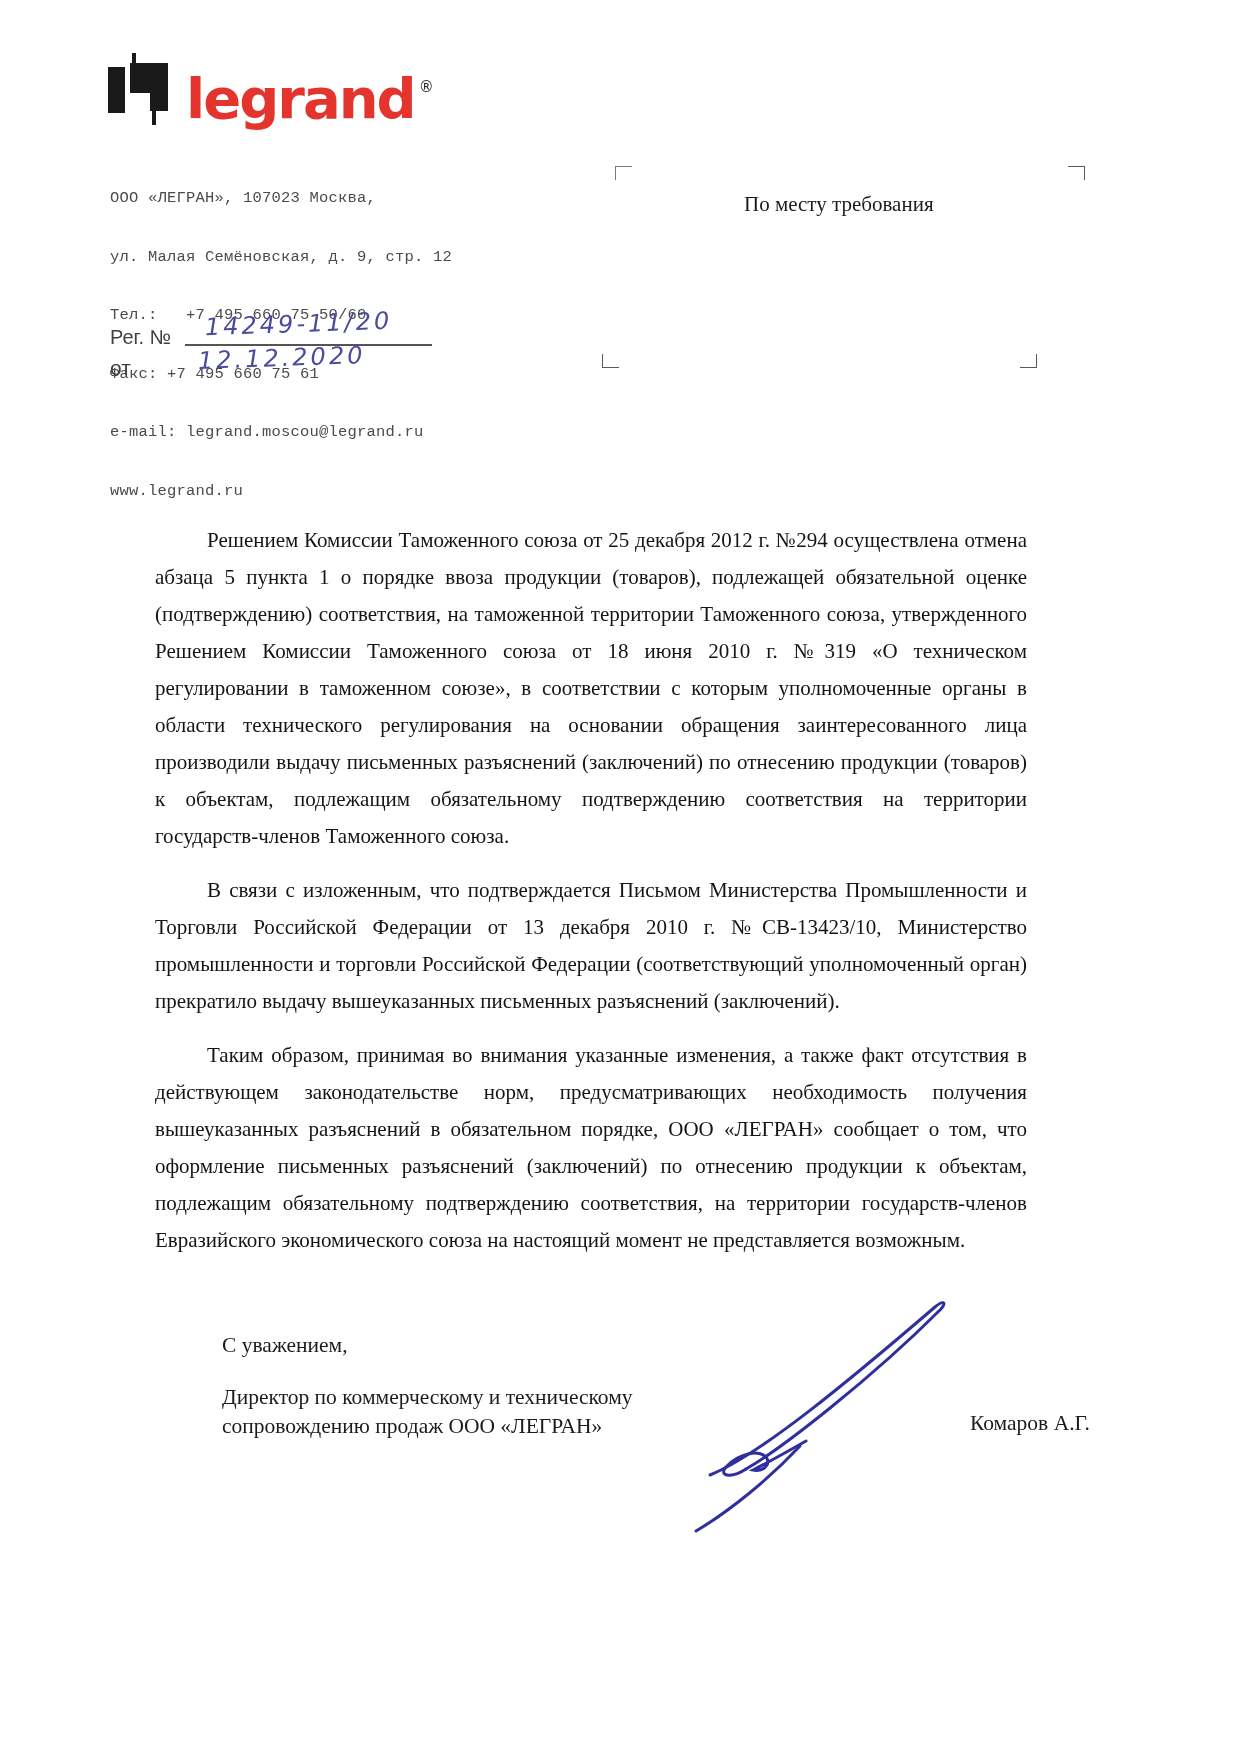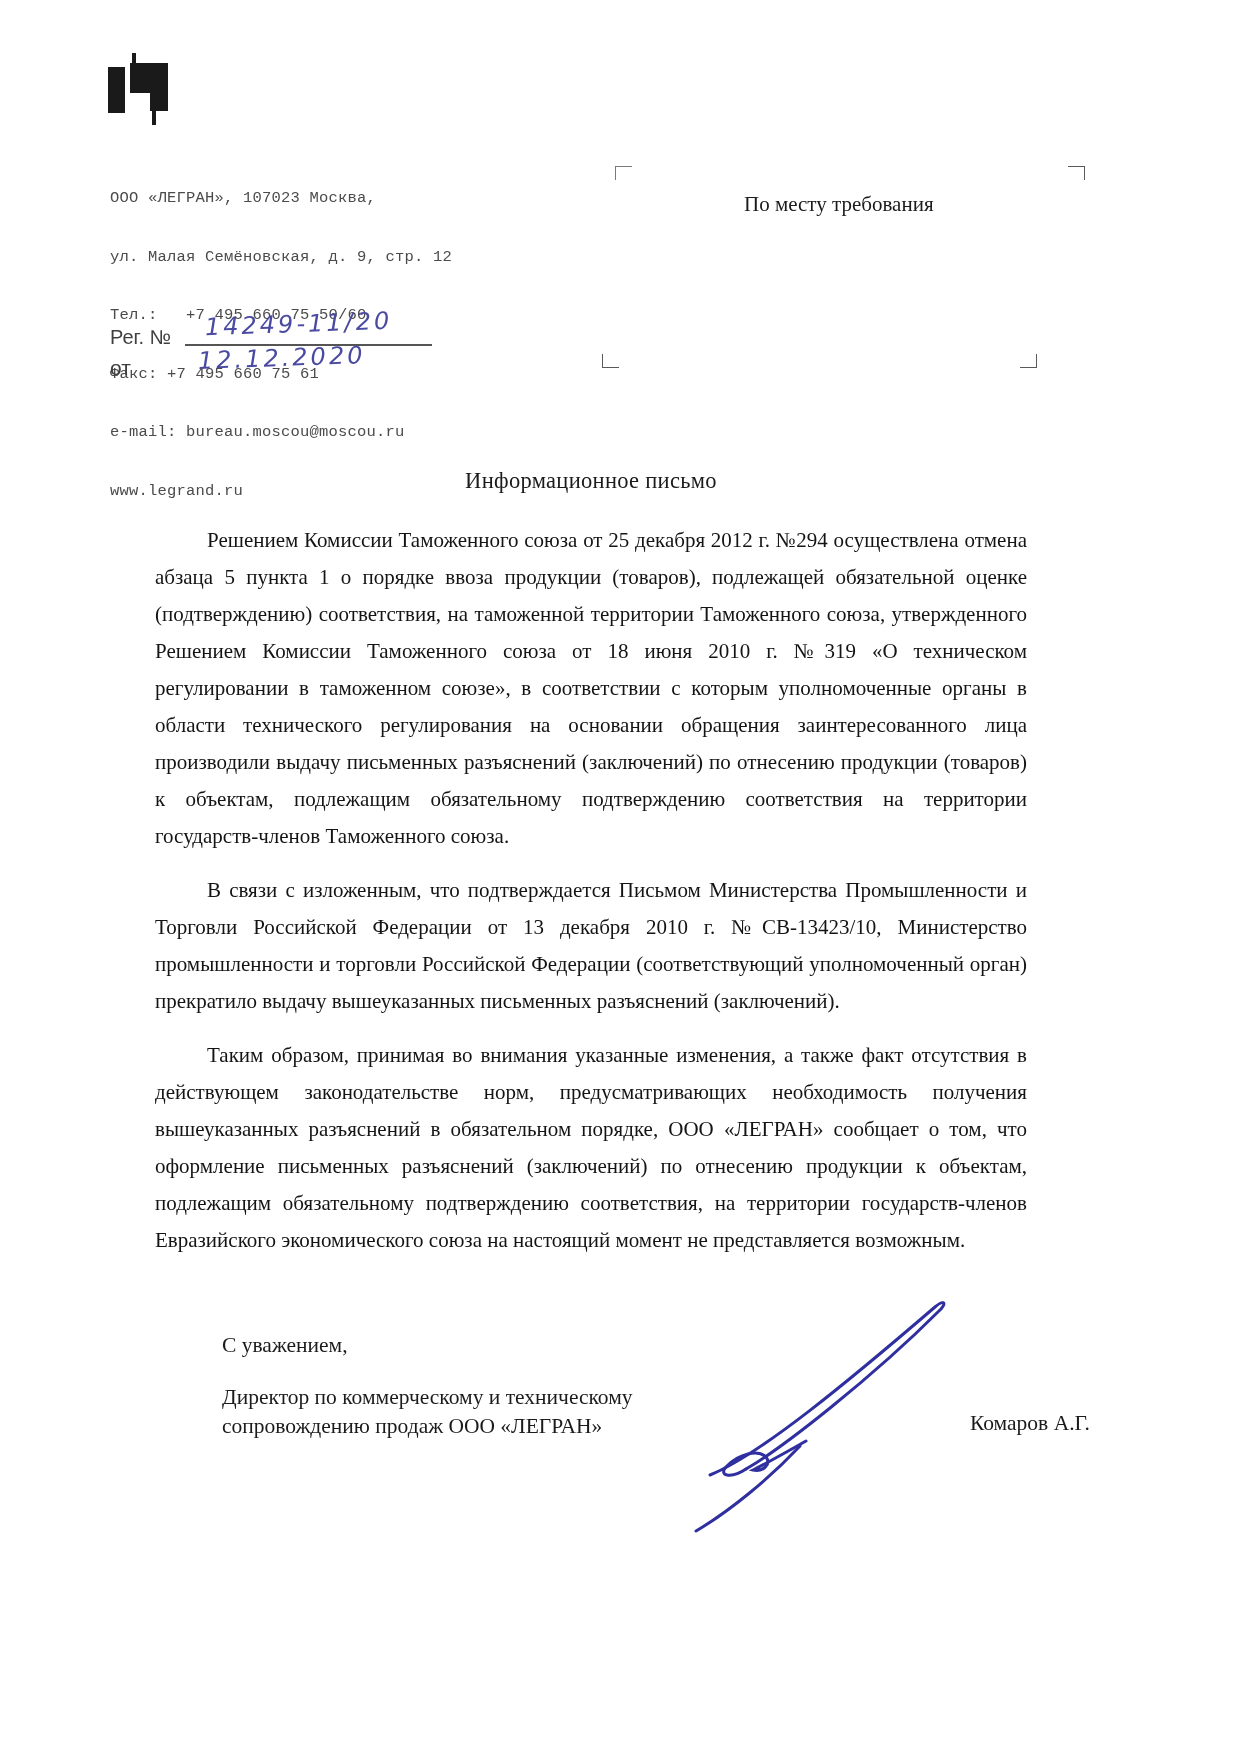--- a/index.html
+++ b/index.html
@@ -83,45 +83,47 @@
 
 <div class="page">
 
   <div class="logo">
     <svg class="logo-mark" viewBox="0 0 66 74" aria-hidden="true">
       <rect x="2" y="14" width="17" height="46" fill="#1a1a1a"></rect>
       <rect x="26" y="0" width="4" height="16" fill="#1a1a1a"></rect>
       <path d="M24,10 H62 V58 H44 V40 H24 Z" fill="#1a1a1a"></path>
       <rect x="46" y="58" width="4" height="14" fill="#1a1a1a"></rect>
     </svg>
+    <div class="logo-word" style="color:#e4342e">
+      <span>legrand</span><span class="logo-reg">®</span>
+    </div>
   </div>
 
   <div class="address">
     <div>ООО «ЛЕГРАН», 107023 Москва,</div>
     <div>ул. Малая Семёновская, д. 9, стр. 12</div>
     <div>Тел.:   +7 495 660 75 50/60</div>
     <div>Факс: +7 495 660 75 61</div>
-    <div>e-mail: bureau.moscou@moscou.ru</div>
+    <div>e-mail: legrand.moscou@legrand.ru</div>
     <div>www.legrand.ru</div>
   </div>
 
   <div class="corner tl"></div>
   <div class="corner tr"></div>
   <div class="corner bl"></div>
   <div class="corner br"></div>
 
   <div class="recipient">По месту требования</div>
 
   <div class="reg-label">Рег. №</div>
   <div class="handwriting hw-reg">14249-11/20</div>
   <div class="reg-line"></div>
   <div class="from-label">от</div>
   <div class="handwriting hw-date">12.12.2020</div>
 
-  <div class="title">Информационное письмо</div>
 
   <div class="body-block">
     <p>Решением Комиссии Таможенного союза от 25 декабря 2012 г. №294 осуществлена отмена абзаца 5 пункта 1 о порядке ввоза продукции (товаров), подлежащей обязательной оценке (подтверждению) соответствия, на таможенной территории Таможенного союза, утвержденного Решением Комиссии Таможенного союза от 18 июня 2010 г. №319 «О техническом регулировании в таможенном союзе», в соответствии с которым уполномоченные органы в области технического регулирования на основании обращения заинтересованного лица производили выдачу письменных разъяснений (заключений) по отнесению продукции (товаров) к объектам, подлежащим обязательному подтверждению соответствия на территории государств-членов Таможенного союза.</p>
     <p>В связи с изложенным, что подтверждается Письмом Министерства Промышленности и Торговли Российской Федерации от 13 декабря 2010 г. №СВ-13423/10, Министерство промышленности и торговли Российской Федерации (соответствующий уполномоченный орган) прекратило выдачу вышеуказанных письменных разъяснений (заключений).</p>
     <p>Таким образом, принимая во внимания указанные изменения, а также факт отсутствия в действующем законодательстве норм, предусматривающих необходимость получения вышеуказанных разъяснений в обязательном порядке, ООО «ЛЕГРАН» сообщает о том, что оформление письменных разъяснений (заключений) по отнесению продукции к объектам, подлежащим обязательному подтверждению соответствия, на территории государств-членов Евразийского экономического союза на настоящий момент не представляется возможным.</p>
   </div>
 
   <div class="closing">С уважением,</div>
   <div class="position">
     <div>Директор по коммерческому и техническому</div>

